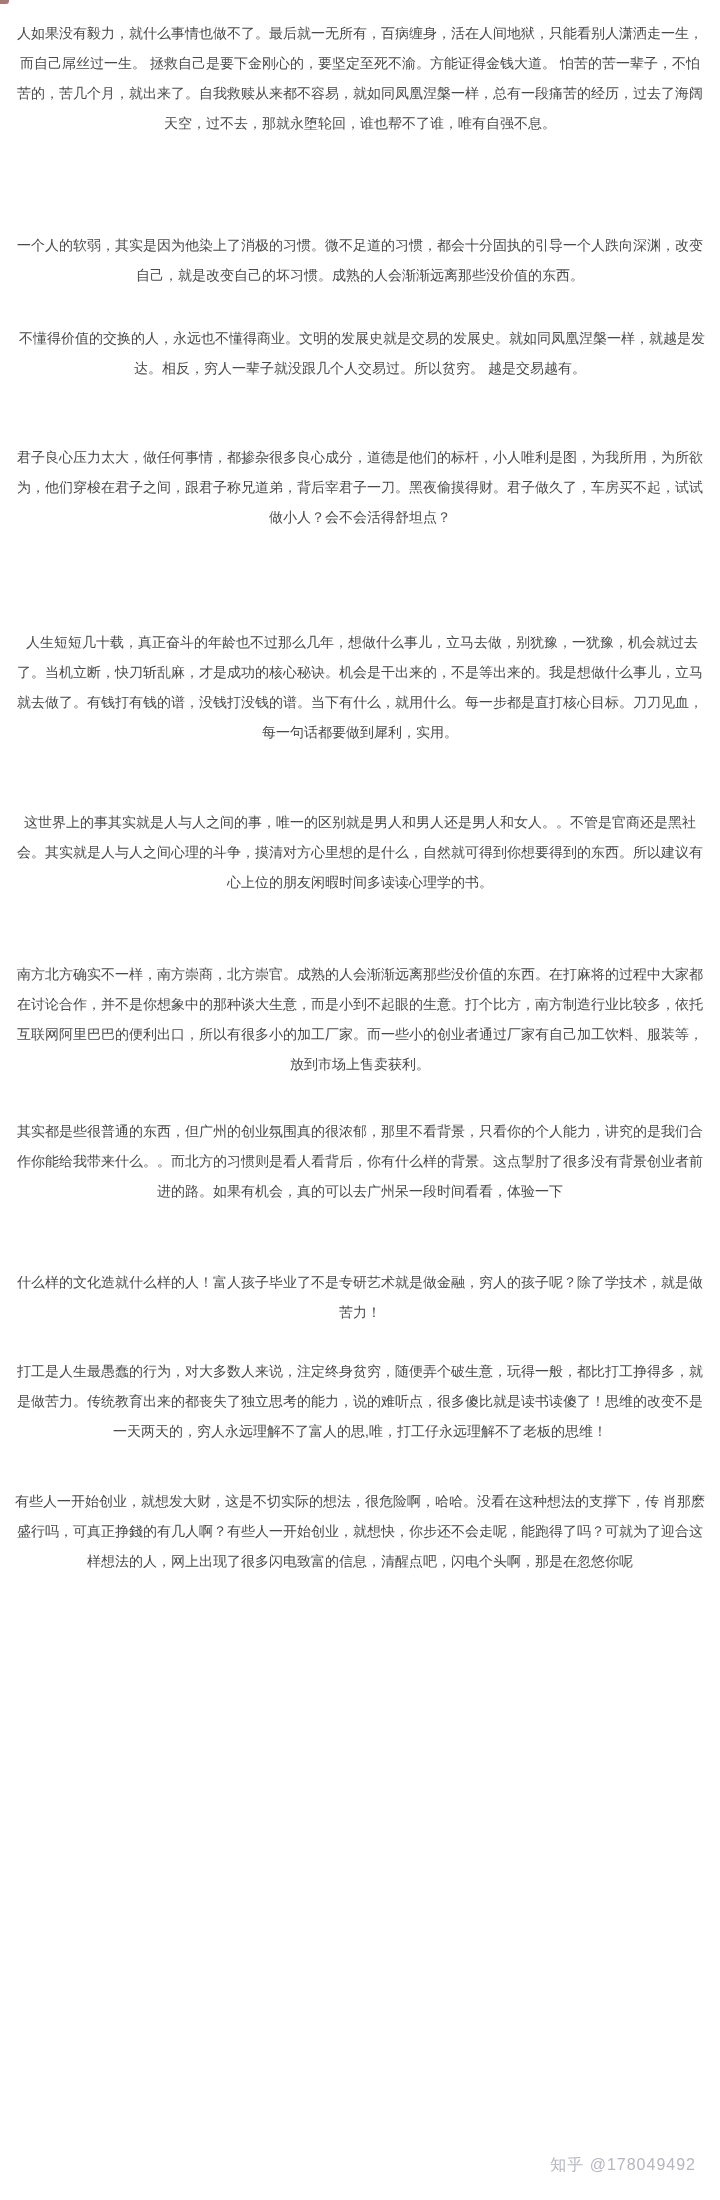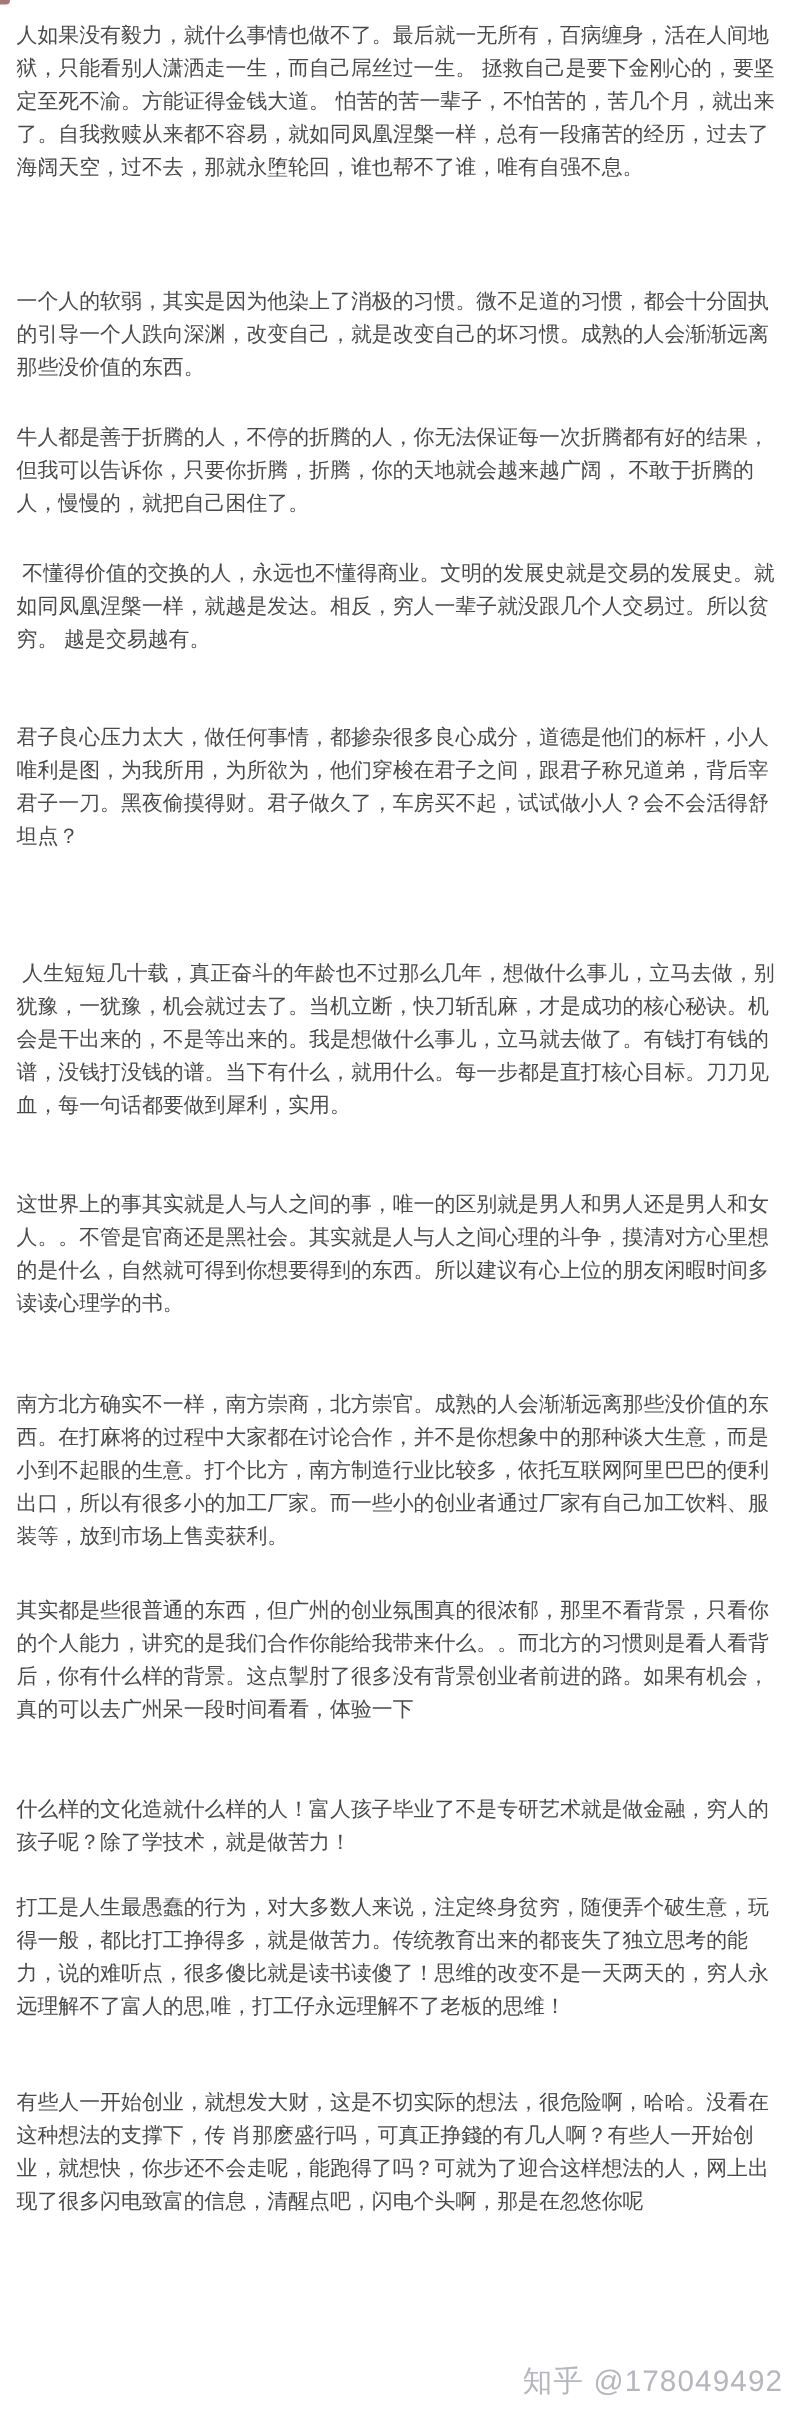--- a/index.html
+++ b/index.html
@@ -15,31 +15,31 @@
   }
   .article {
     position: absolute;
     left: 15px;
     top: 18px;
     width: 690px;
   }
   .para {
     margin: 0;
     padding: 0;
-    font-size: 19px;
+    font-size: 14px;
     line-height: 30px;
     letter-spacing: 0;
     white-space: pre-wrap;
-    text-align: left;
+    text-align: center;
   }
   .watermark {
     position: absolute;
     top: 2153px;
-    right: 8px;
-    font-size: 27px;
+    right: 24px;
+    font-size: 16px;
     letter-spacing: 1px;
     line-height: 24px;
   }
   .edge-artifact {
     position: absolute;
     left: 0;
     top: 0;
     width: 9px;
     height: 4px;
     background: #96615f;
@@ -48,25 +48,24 @@
   }
 </style>
 </head>
 <body style="background: rgb(255, 255, 255);">
 
 <div class="edge-artifact"></div>
 
 <div class="article" style="color: rgb(74, 74, 74);">
     <p class="para" style="margin-top: 0px;">人如果没有毅力，就什么事情也做不了。最后就一无所有，百病缠身，活在人间地狱，只能看别人潇洒走一生，而自己屌丝过一生。 拯救自己是要下金刚心的，要坚定至死不渝。方能证得金钱大道。 怕苦的苦一辈子，不怕苦的，苦几个月，就出来了。自我救赎从来都不容易，就如同凤凰涅槃一样，总有一段痛苦的经历，过去了海阔天空，过不去，那就永堕轮回，谁也帮不了谁，唯有自强不息。</p>
     <p class="para" style="margin-top: 92px;">一个人的软弱，其实是因为他染上了消极的习惯。微不足道的习惯，都会十分固执的引导一个人跌向深渊，改变自己，就是改变自己的坏习惯。成熟的人会渐渐远离那些没价值的东西。</p>
-    <p class="para" style="margin-top: 34px;">牛人都是善于折腾的人，不停的折腾的人，你无法保证每一次折腾都有好的结果，但我可以告诉你，只要你折腾，折腾，你的天地就会越来越广阔， 不敢于折腾的人，慢慢的，就把自己困住了。</p>
     <p class="para" style="margin-top: 33px;"> 不懂得价值的交换的人，永远也不懂得商业。文明的发展史就是交易的发展史。就如同凤凰涅槃一样，就越是发达。相反，穷人一辈子就没跟几个人交易过。所以贫穷。 越是交易越有。</p>
     <p class="para" style="margin-top: 59px;">君子良心压力太大，做任何事情，都掺杂很多良心成分，道德是他们的标杆，小人唯利是图，为我所用，为所欲为，他们穿梭在君子之间，跟君子称兄道弟，背后宰君子一刀。黑夜偷摸得财。君子做久了，车房买不起，试试做小人？会不会活得舒坦点？</p>
     <p class="para" style="margin-top: 95px;"> 人生短短几十载，真正奋斗的年龄也不过那么几年，想做什么事儿，立马去做，别犹豫，一犹豫，机会就过去了。当机立断，快刀斩乱麻，才是成功的核心秘诀。机会是干出来的，不是等出来的。我是想做什么事儿，立马就去做了。有钱打有钱的谱，没钱打没钱的谱。当下有什么，就用什么。每一步都是直打核心目标。刀刀见血，每一句话都要做到犀利，实用。</p>
     <p class="para" style="margin-top: 60px;">这世界上的事其实就是人与人之间的事，唯一的区别就是男人和男人还是男人和女人。。不管是官商还是黑社会。其实就是人与人之间心理的斗争，摸清对方心里想的是什么，自然就可得到你想要得到的东西。所以建议有心上位的朋友闲暇时间多读读心理学的书。</p>
     <p class="para" style="margin-top: 62px;">南方北方确实不一样，南方崇商，北方崇官。成熟的人会渐渐远离那些没价值的东西。在打麻将的过程中大家都在讨论合作，并不是你想象中的那种谈大生意，而是小到不起眼的生意。打个比方，南方制造行业比较多，依托互联网阿里巴巴的便利出口，所以有很多小的加工厂家。而一些小的创业者通过厂家有自己加工饮料、服装等，放到市场上售卖获利。</p>
     <p class="para" style="margin-top: 37px;">其实都是些很普通的东西，但广州的创业氛围真的很浓郁，那里不看背景，只看你的个人能力，讲究的是我们合作你能给我带来什么。。而北方的习惯则是看人看背后，你有什么样的背景。这点掣肘了很多没有背景创业者前进的路。如果有机会，真的可以去广州呆一段时间看看，体验一下</p>
     <p class="para" style="margin-top: 61px;">什么样的文化造就什么样的人！富人孩子毕业了不是专研艺术就是做金融，穷人的孩子呢？除了学技术，就是做苦力！</p>
     <p class="para" style="margin-top: 29px;">打工是人生最愚蠢的行为，对大多数人来说，注定终身贫穷，随便弄个破生意，玩得一般，都比打工挣得多，就是做苦力。传统教育出来的都丧失了独立思考的能力，说的难听点，很多傻比就是读书读傻了！思维的改变不是一天两天的，穷人永远理解不了富人的思,唯，打工仔永远理解不了老板的思维！</p>
-    <p class="para" style="margin-top: 57px;">有些人一开始创业，就想发大财，这是不切实际的想法，很危险啊，哈哈。没看在这种想法的支撑下，传 肖那麽盛行吗，可真正挣錢的有几人啊？有些人一开始创业，就想快，你步还不会走呢，能跑得了吗？可就为了迎合这样想法的人，网上出现了很多闪电致富的信息，清醒点吧，闪电个头啊，那是在忽悠你呢</p>
+    <p class="para" style="margin-top: 40px;">有些人一开始创业，就想发大财，这是不切实际的想法，很危险啊，哈哈。没看在这种想法的支撑下，传 肖那麽盛行吗，可真正挣錢的有几人啊？有些人一开始创业，就想快，你步还不会走呢，能跑得了吗？可就为了迎合这样想法的人，网上出现了很多闪电致富的信息，清醒点吧，闪电个头啊，那是在忽悠你呢</p>
   </div>
 
 <div class="watermark" style="color: rgb(182, 182, 191);">知乎 @178049492</div>
 
 </body></html>

